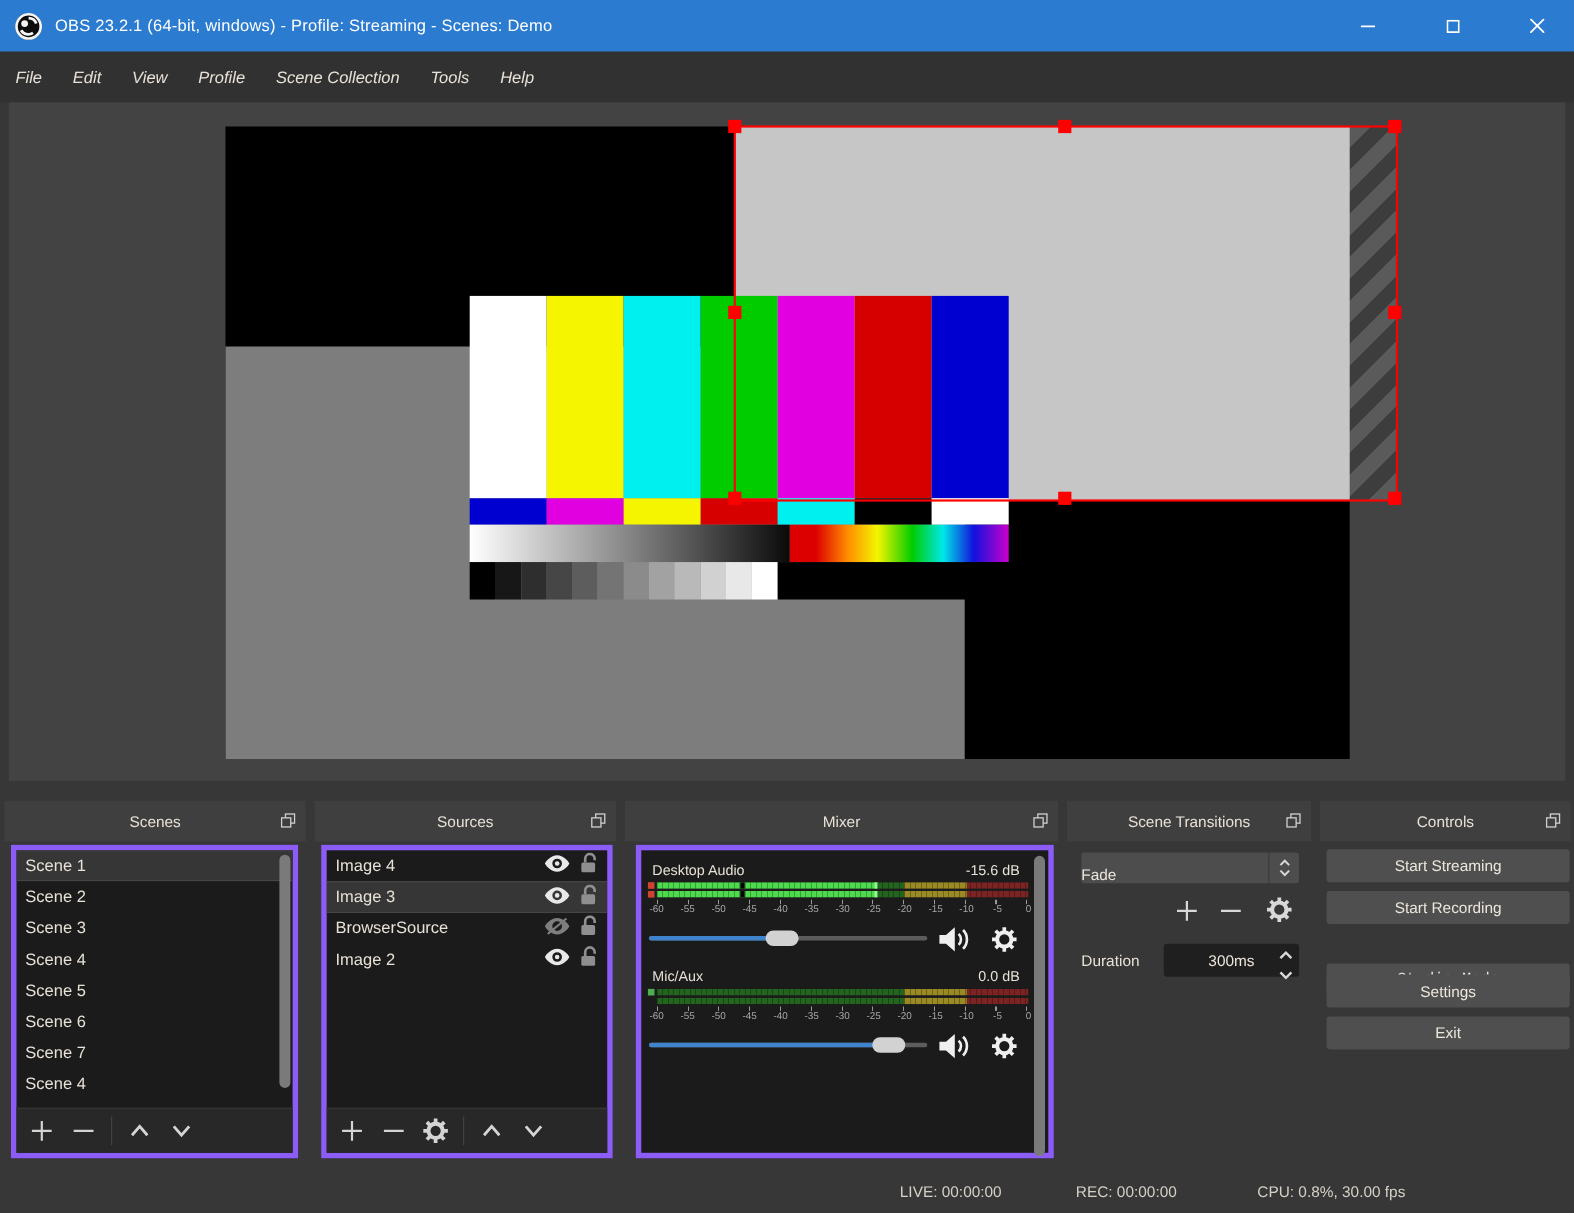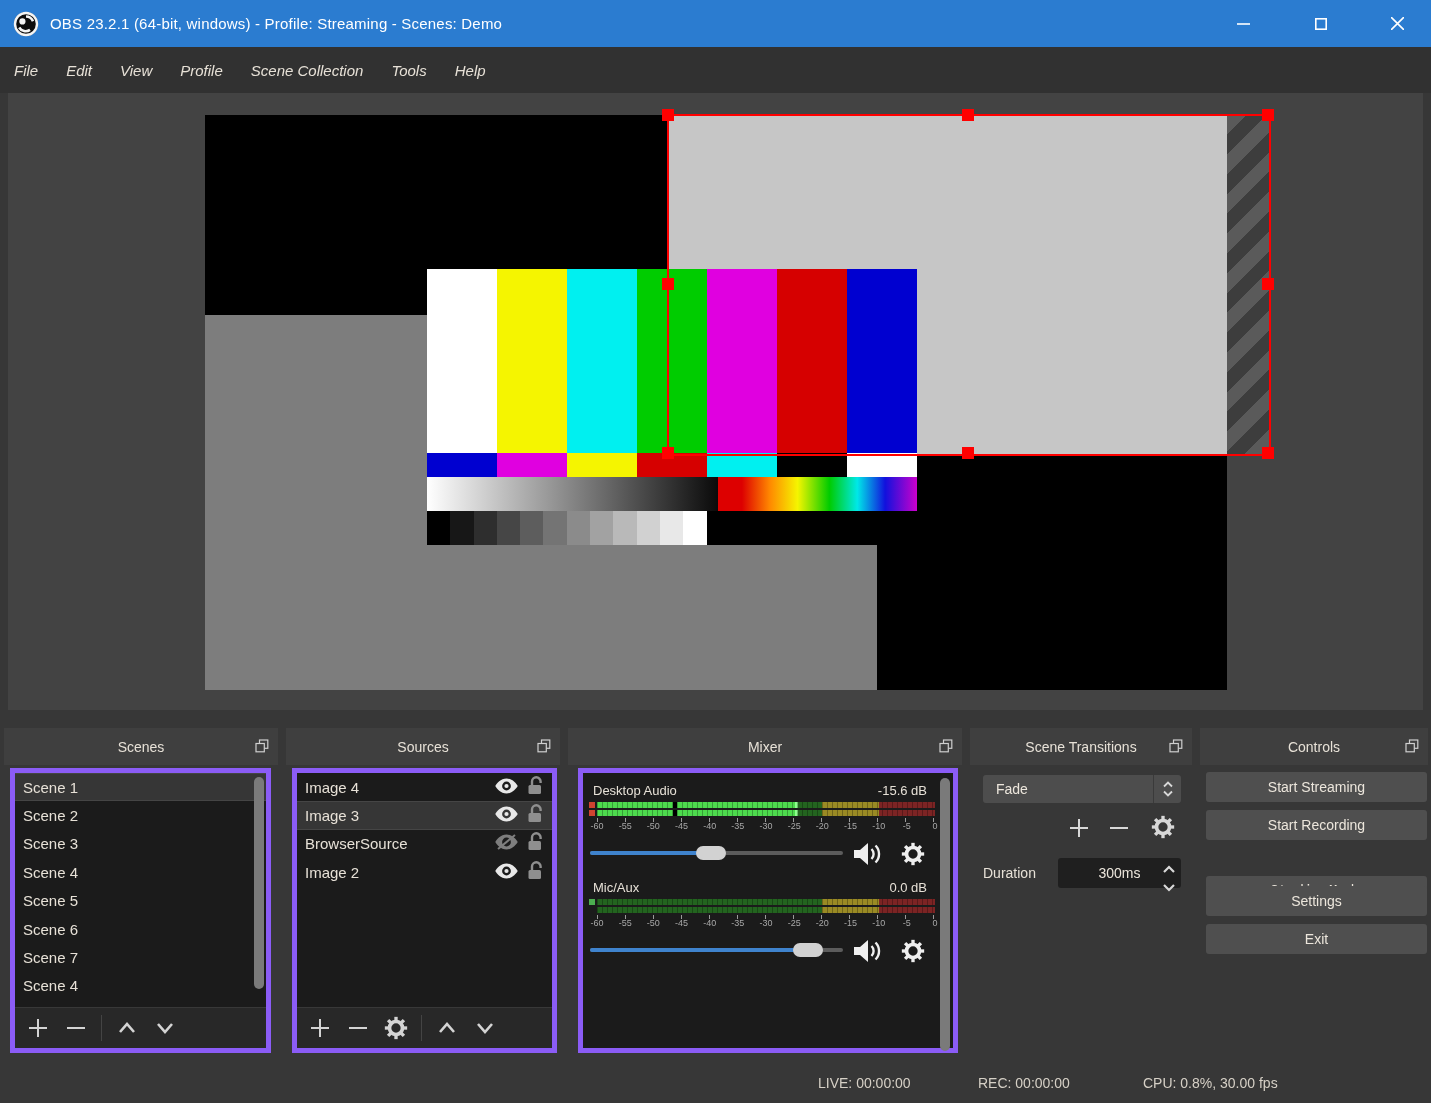--- a/index.html
+++ b/index.html
@@ -63,21 +63,21 @@
      background:repeating-linear-gradient(90deg,#9a9a9a 0 1px,transparent 1px 28px);}
   .ticks span{position:absolute;top:3px;transform:translateX(-50%);color:#a8a8a8;font-size:9px;}
   .vslider{position:absolute;left:7px;width:253px;height:14px;}
   .vtrack{position:absolute;top:5px;width:100%;height:4px;background:#5c5c5c;border-radius:2px;}
   .vfill{position:absolute;top:5px;height:4px;background:#3f83cd;border-radius:2px;}
   .vhandle{position:absolute;top:0;width:30px;height:14px;background:#d2d2d2;border-radius:7px;}
   .mx-icon{position:absolute;color:#efefef;}
 
   
   .combo{left:983px;width:198px;height:28px;background:#4d4d4d;border-radius:3px;color:#ece6dc;
-     font-size:14px;display:flex;align-items:center;padding-left:13px;}
+     font-size:14px;display:flex;align-items:flex-end;}
   .combo-arrows{position:absolute;right:0;top:0;width:28px;height:28px;border-left:1px solid #3a3a3a;
      display:flex;flex-direction:column;align-items:center;justify-content:center;color:#d8d8d8;}
   .titem{position:absolute;color:#d8d8d8;}
   #duration-label{color:#e7e1d7;font-size:14px;}
   #duration-box{left:1058px;top:858px;width:123px;height:30px;background:#1f1f1f;border-radius:3px;
      color:#ece6dc;font-size:14px;display:flex;align-items:center;justify-content:center;}
   #duration-arrows{left:1156px;top:858px;width:25px;height:30px;display:flex;flex-direction:column;
      align-items:center;justify-content:space-around;color:#d8d8d8;padding:2px 0;}
   .cbtn{left:1206px;width:221px;height:30px;background:#4f4f4f;border-radius:3px;color:#ece6dc;
      font-size:14px;display:flex;align-items:center;justify-content:center;}

